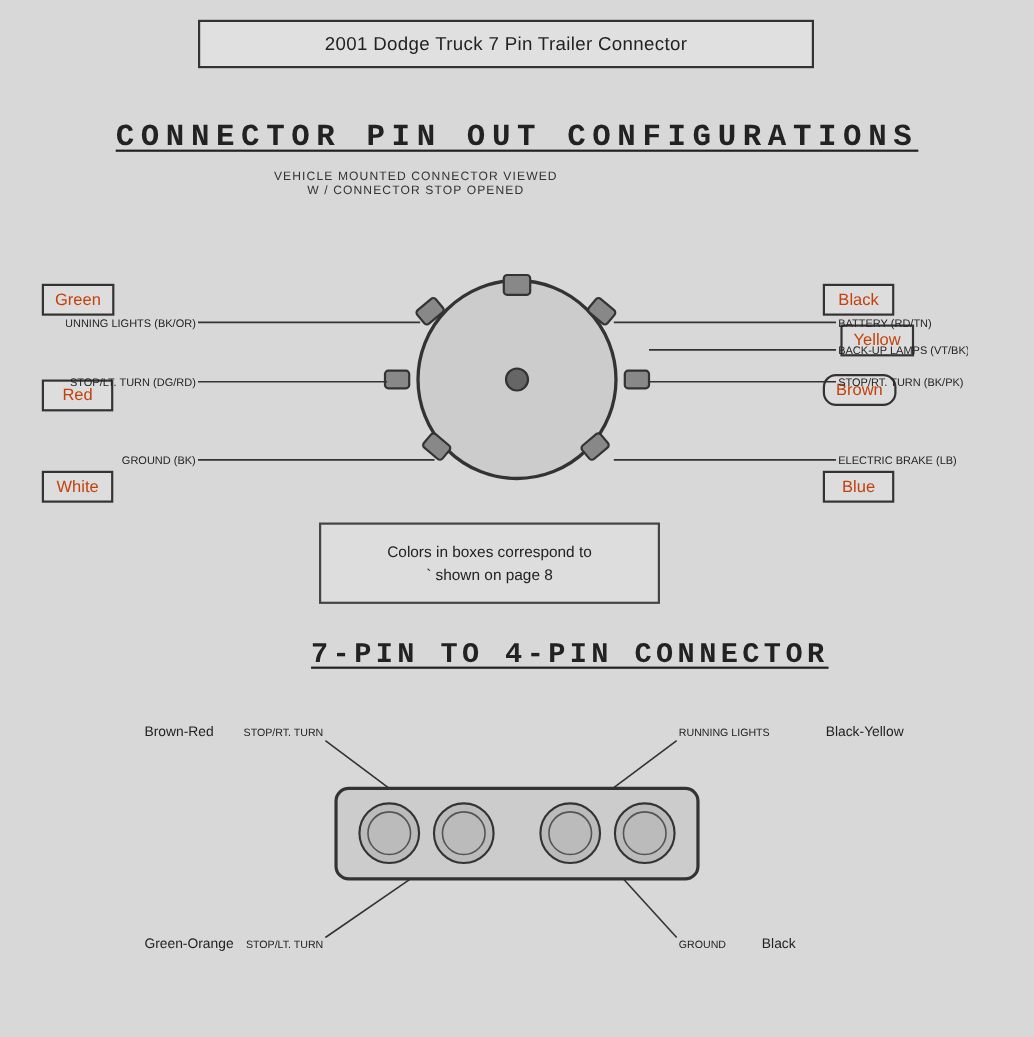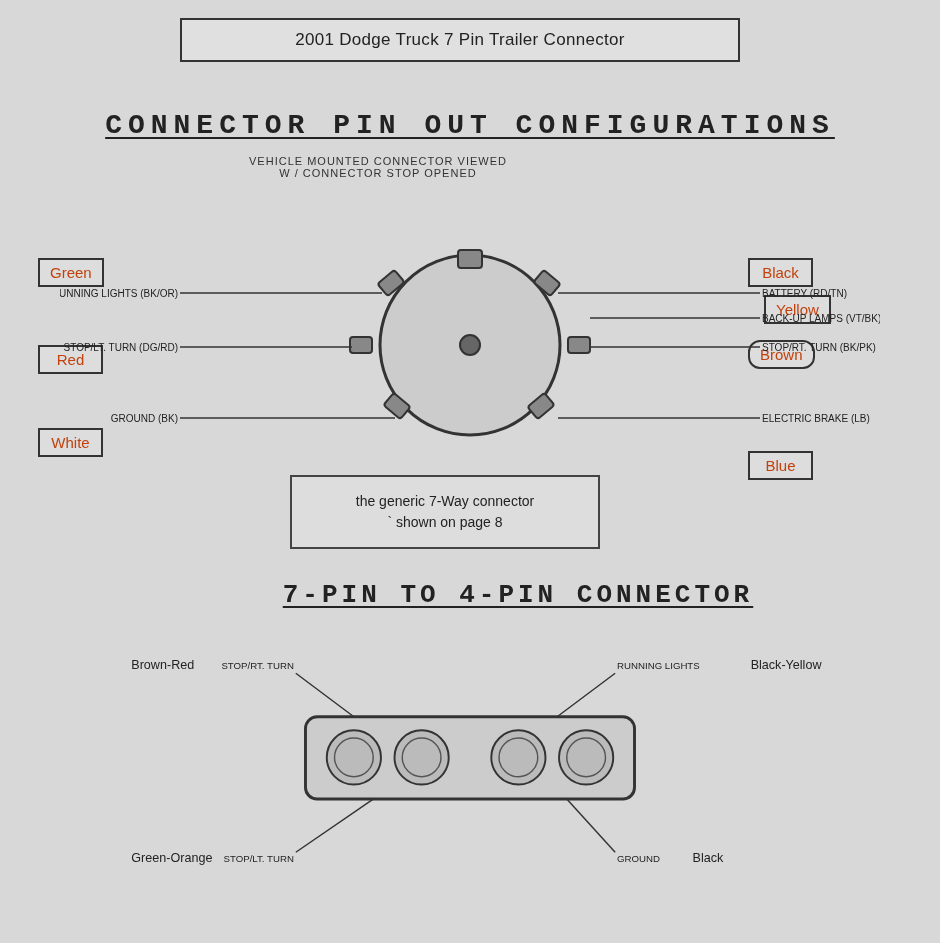--- a/index.html
+++ b/index.html
@@ -154,21 +154,21 @@
 
 <div class="color-box" style="top:258px; left:748px;">
   <span>Black</span>
 </div>
 <div class="color-box" style="top:295px; left:764px;">
   <span>Yellow</span>
 </div>
 <div class="color-box" style="top:340px; left:748px;border-radius:12px;">
   <span>Brown</span>
 </div>
-<div class="color-box" style="top:451px; left:748px;">
+<div class="color-box" style="top:428px; left:748px;">
   <span>Blue</span>
 </div>
 
 <svg class="diagram-svg" viewBox="0 0 820 300">
 
   <circle cx="410" cy="145" r="90" fill="#ccc" stroke="#333" stroke-width="3"></circle>
 
   <circle cx="410" cy="145" r="10" fill="#666" stroke="#333" stroke-width="2"></circle>
 
   <rect x="398" y="50" width="24" height="18" rx="3" fill="#888" stroke="#333" stroke-width="2"></rect>
@@ -201,21 +201,21 @@
   <text x="702" y="122" font-size="10" text-anchor="start" fill="#222" font-family="Arial">BACK-UP LAMPS (VT/BK)</text>
 
   <line x1="530" y1="147" x2="700" y2="147" stroke="#333" stroke-width="1.5"></line>
   <text x="702" y="151" font-size="10" text-anchor="start" fill="#222" font-family="Arial">STOP/RT. TURN (BK/PK)</text>
 
   <line x1="498" y1="218" x2="700" y2="218" stroke="#333" stroke-width="1.5"></line>
   <text x="702" y="222" font-size="10" text-anchor="start" fill="#222" font-family="Arial">ELECTRIC BRAKE (LB)</text>
 </svg>
 
 <div class="note-box">
-  <div>the generic 7-Way connector</div>
+  <div>Colors in boxes correspond to</div>
   <div>` shown on page 8</div>
 </div>
 
 <div class="pin-heading">
   <span>7-PIN TO 4-PIN CONNECTOR</span>
 </div>
 
 <svg class="fourpin-svg" viewBox="0 0 820 310">
 
   <rect x="240" y="100" width="340" height="85" rx="12" fill="#ccc" stroke="#333" stroke-width="3"></rect>

